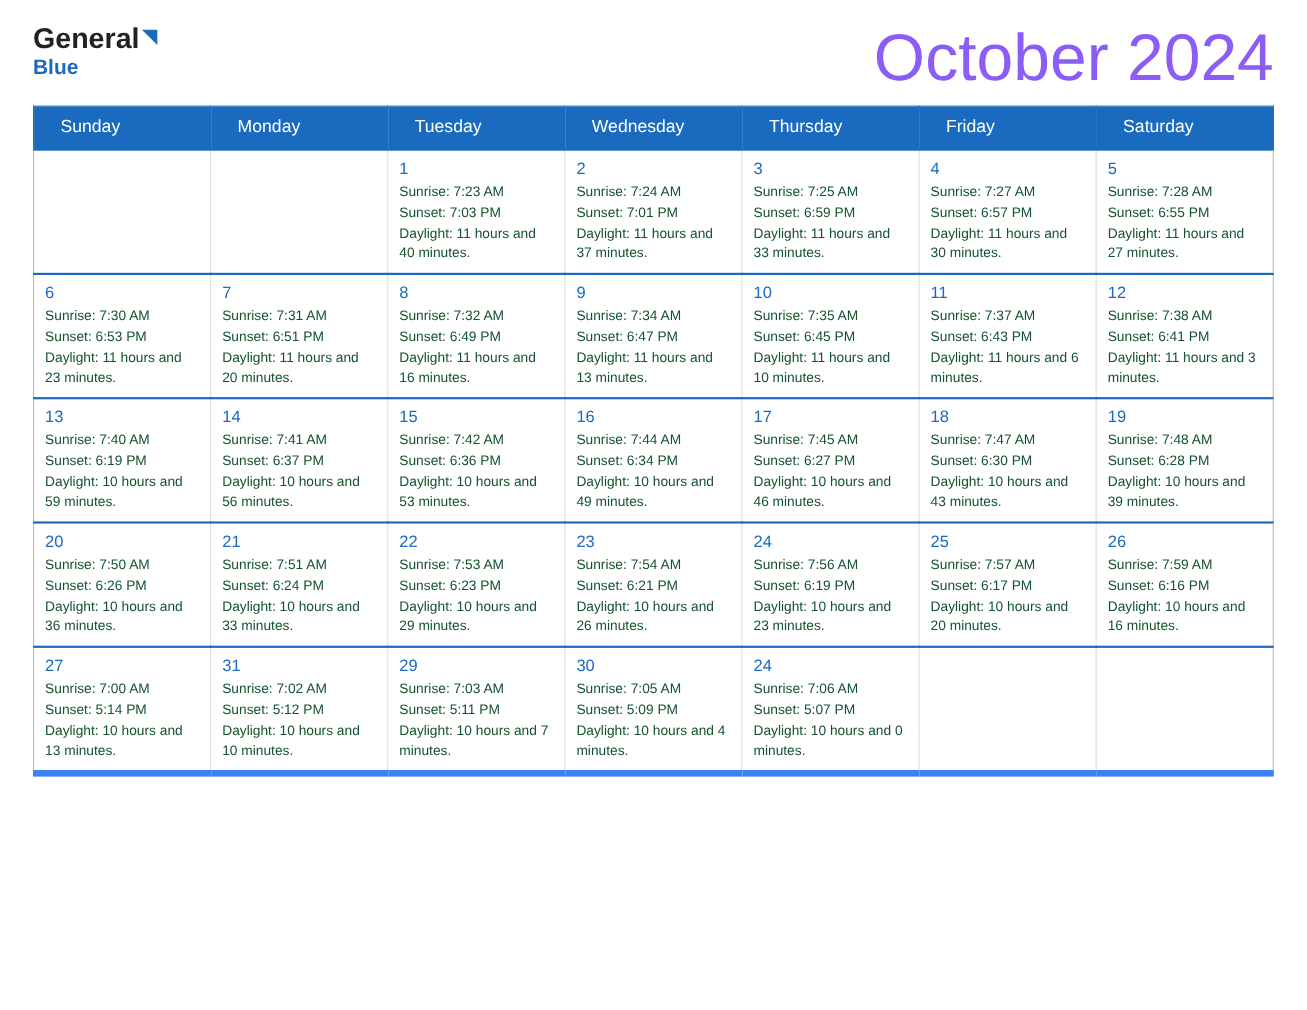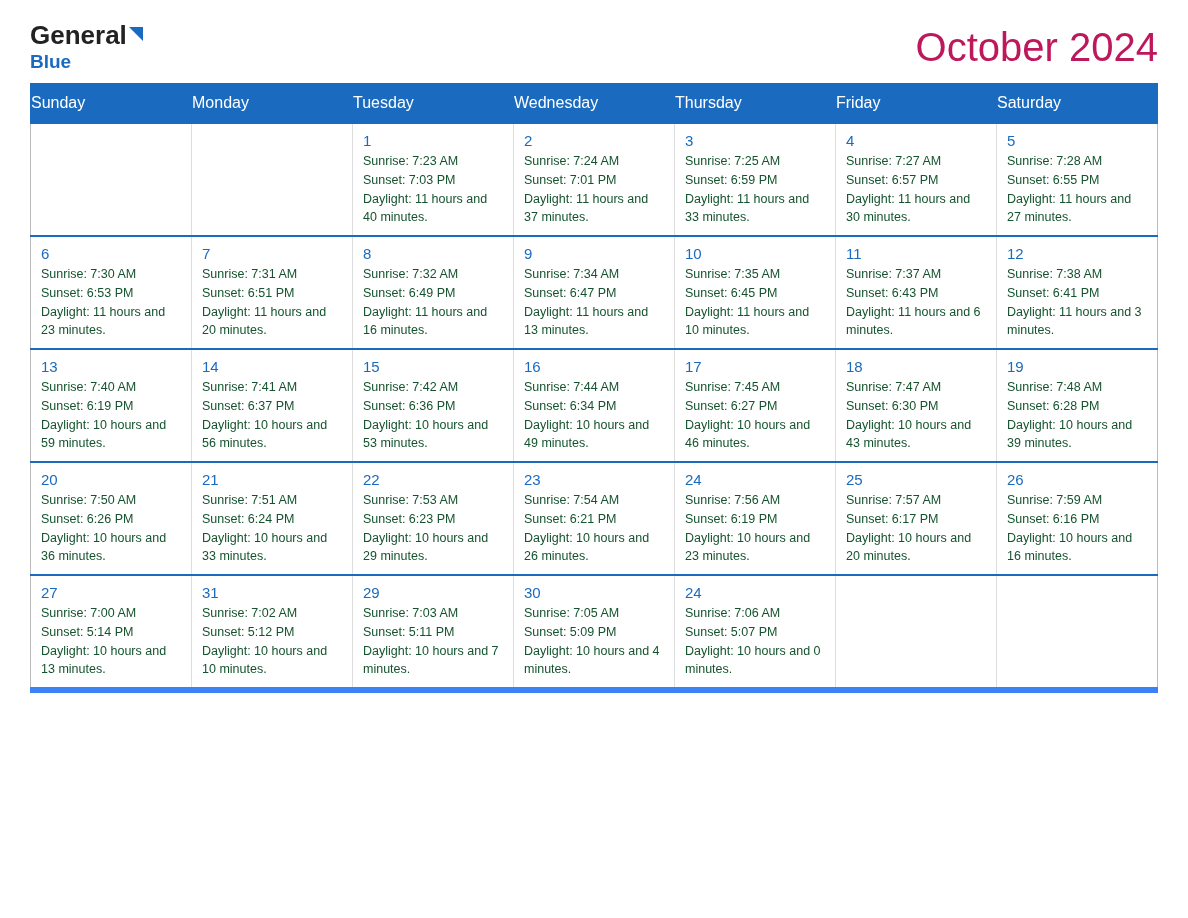--- a/index.html
+++ b/index.html
@@ -6,61 +6,61 @@
     body {
       font-family: Arial, sans-serif;
       background: #fff;
       padding: 20px 30px;
       width: 1188px;
       min-height: 918px;
     }
     .header {
       display: flex;
       justify-content: space-between;
-      align-items: center;
+      align-items: flex-start;
       margin-bottom: 8px;
     }
     .logo-text-general {
       font-size: 26px;
       font-weight: bold;
       color: #222;
       font-family: Arial, sans-serif;
     }
     .logo-text-blue {
       font-size: 19px;
       font-weight: bold;
       color: #1a6bbf;
       font-family: Arial, sans-serif;
     }
     .title-block {
       text-align: right;
     }
     .title-block h1 {
-      font-size: 40px;
+      font-size: 60px;
       font-weight: normal;
-      color: #be185d;
+      color: #8b5cf6;
       line-height: 1.1;
     }
     .title-block h2 {
       font-size: 22px;
       font-weight: normal;
       color: #333;
       margin-top: 4px;
     }
     .calendar {
       width: 100%;
       border-collapse: collapse;
       margin-top: 10px;
     }
     .calendar thead tr {
       background-color: #1a6bbf;
     }
     .calendar thead th {
       color: #fff;
-      padding: 10px 0;
+      padding: 10px 24px;
       font-size: 16px;
       font-weight: normal;
       text-align: left;
       border: 1px solid #1a6bbf;
     }
     .calendar tbody tr {
       border-top: 2px solid #1a6bbf;
     }
     .calendar tbody td {
       vertical-align: top;

